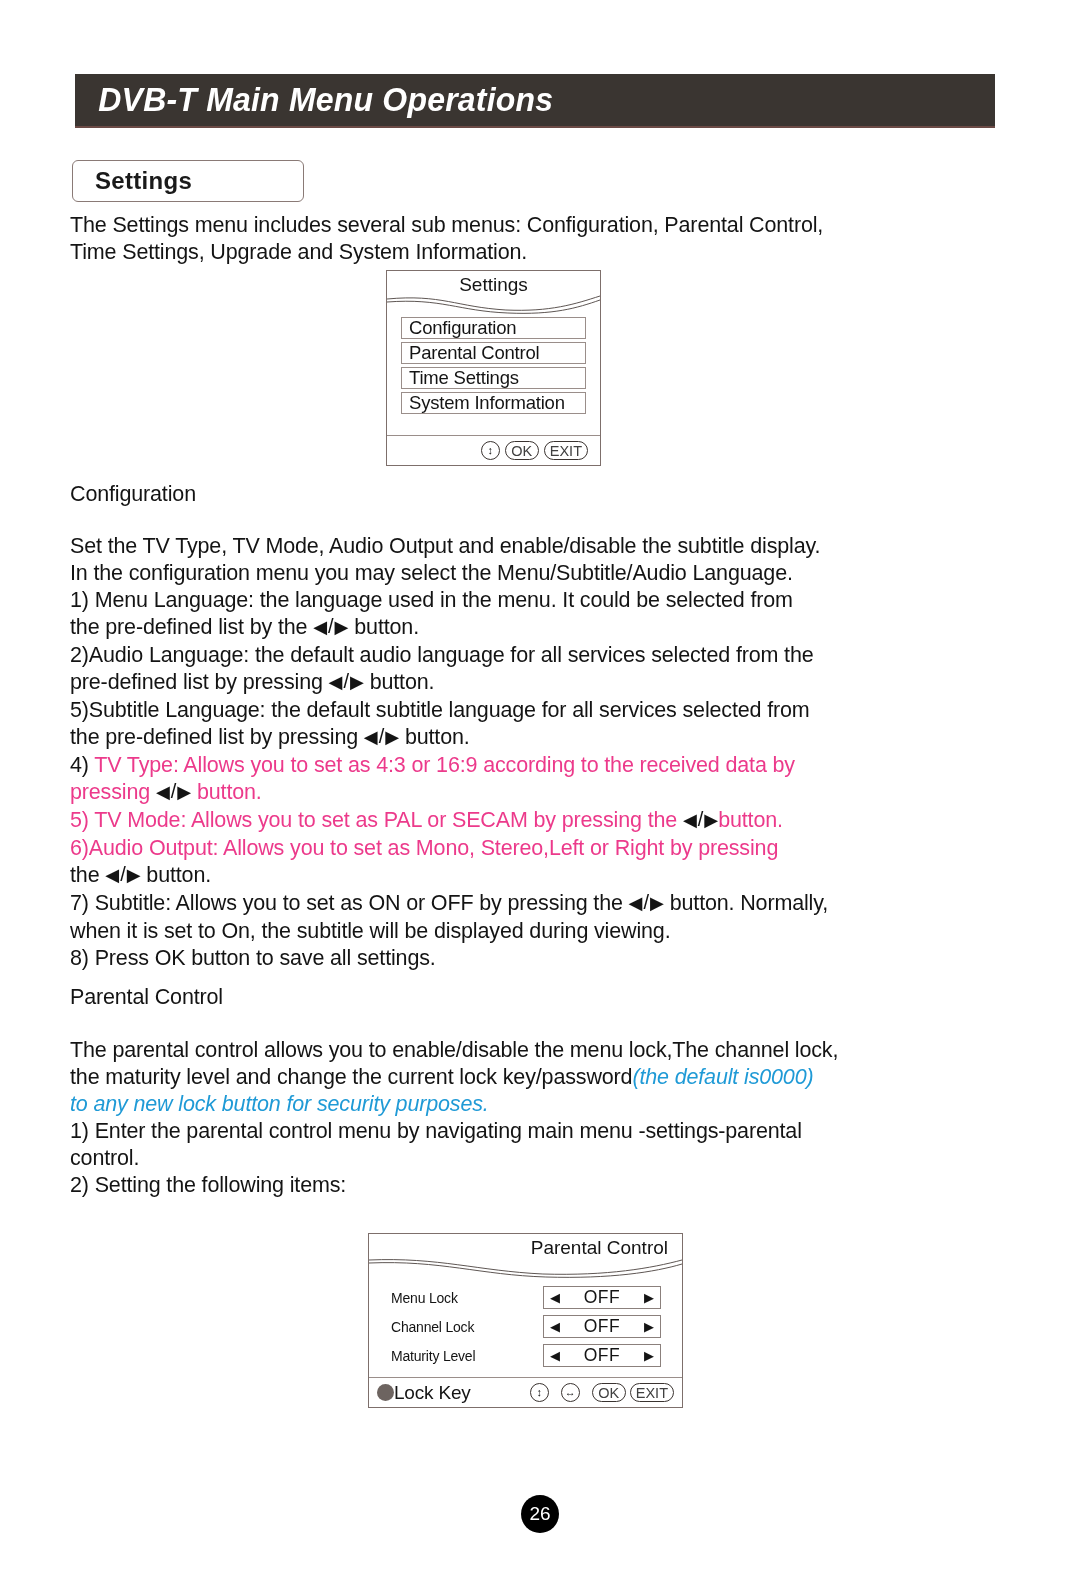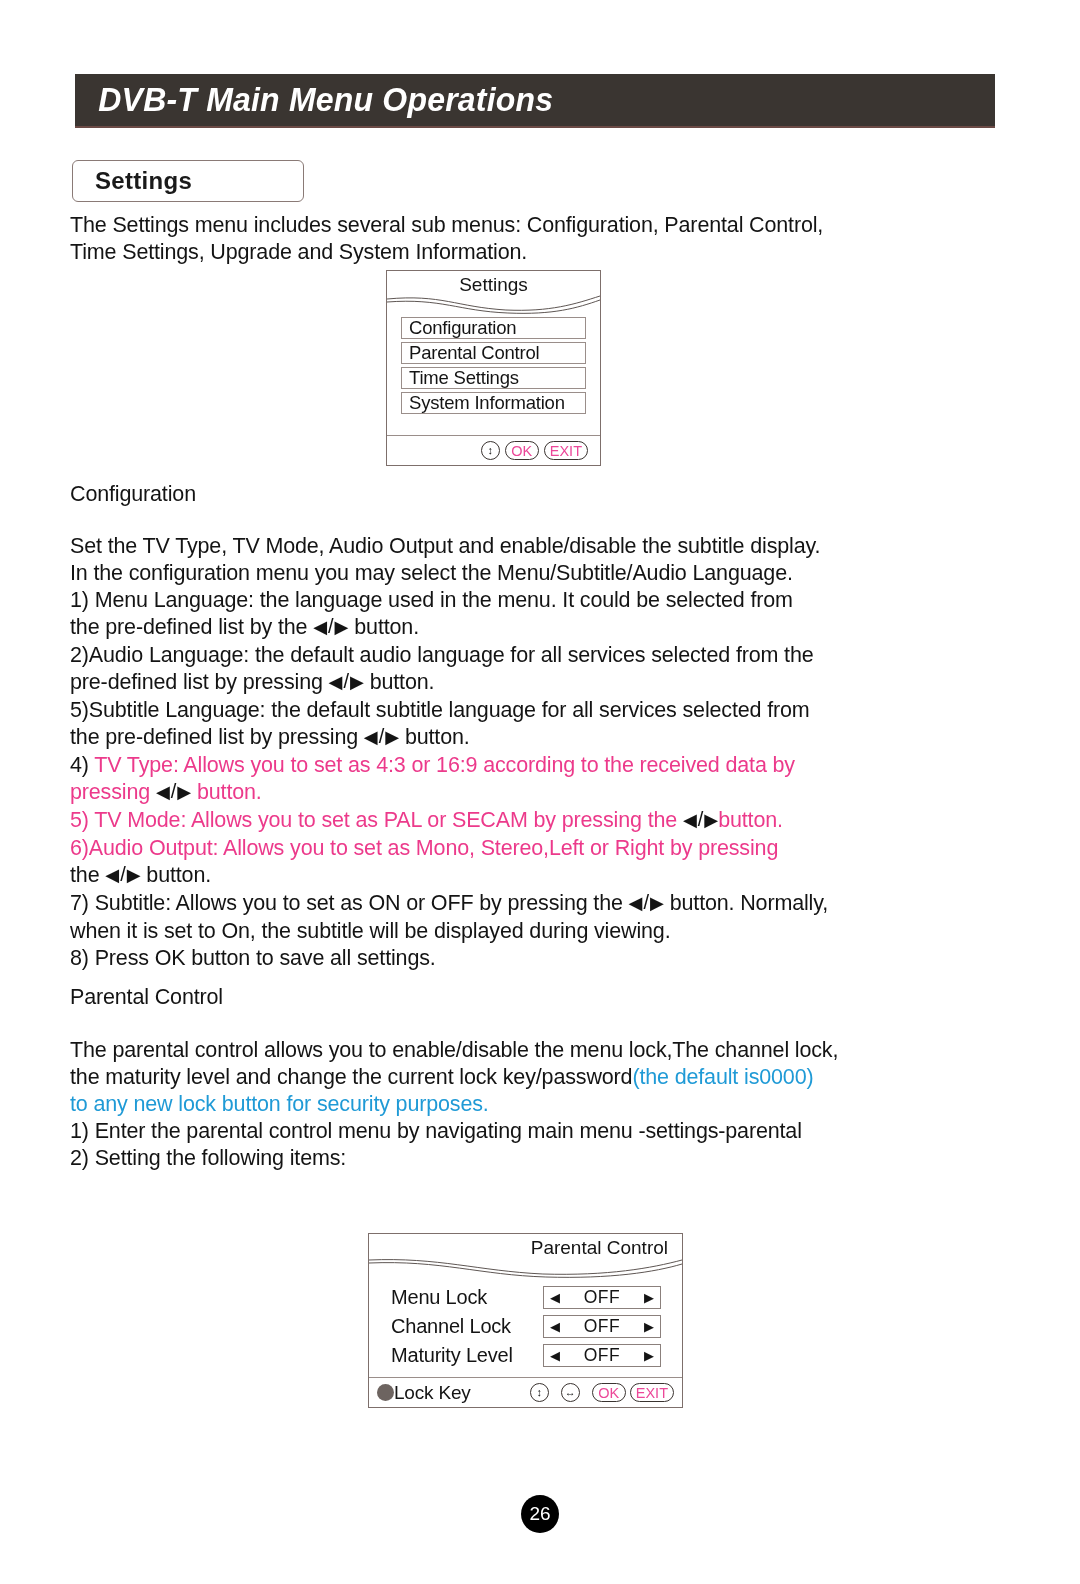--- a/index.html
+++ b/index.html
@@ -76,21 +76,21 @@
     color: #141414;
     letter-spacing: -0.15px;
   }
   .blk-intro   { top: 212px; }
   .blk-config-h{ top: 481px; }
   .blk-config  { top: 533px; }
   .blk-par-h   { top: 984px; }
   .blk-par     { top: 1037px; }
 
   .t-magenta { color: #ec3a8b; }
-  .t-cyan    { color: #1f9ad6; }
+  .t-cyan    { color: #1f9ad6; font-style: italic; }
   .t-black   { color: #141414; }
 
   
   .arrows {
     display: inline-block;
     color: #141414;
     font-size: 18px;
     letter-spacing: 0px;
     transform: translateY(-1px);
     white-space: nowrap;
@@ -173,21 +173,21 @@
     border: 1.3px solid #3a3330;
     border-radius: 11px;
     height: 19px;
     min-width: 34px;
     display: inline-flex;
     align-items: center;
     justify-content: center;
     font-size: 14.5px;
     padding: 0 5px;
     box-sizing: border-box;
-    color: #ec4899;
+    color: #404040;
     background: #fff;
     letter-spacing: 0px;
   }
   .circ-btn {
     width: 19px;
     height: 19px;
     border: 1.3px solid #3a3330;
     border-radius: 50%;
     display: inline-flex;
     align-items: center;
@@ -214,21 +214,21 @@
     top: 52px;
     right: 18px;
   }
   .par-row {
     display: flex;
     align-items: center;
     margin-bottom: 6px;
     height: 23px;
   }
   .par-label {
-    font-size: 20px;
+    font-size: 14px;
     width: 152px;
     color: #141414;
     letter-spacing: -0.2px;
   }
   .par-value {
     border: 1.2px solid #8b807c;
     height: 23px;
     width: 118px;
     box-sizing: border-box;
     display: flex;
@@ -371,20 +371,21 @@
 
   <div class="body-text blk-par-h">Parental Control</div>
 
   <div class="body-text blk-par">
     <div>The parental control allows you to enable/disable the menu lock,The channel lock,</div>
     <div>
       <span>the maturity level and change the current lock key/password</span><span class="t-cyan">(the default is0000)</span>
     </div>
     <div class="t-cyan">to any new lock button for security purposes.</div>
     <div>1) Enter the parental control menu by navigating main menu -settings-parental</div>
+    <div>control.</div>
     <div>2) Setting the following items:</div>
   </div>
 
   <div class="osd osd-parental">
     <div class="osd-title">Parental Control</div>
     <svg class="wave" viewBox="0 0 315 26" preserveAspectRatio="none">
       <path d="M0,6 C70,3 110,17 175,20 C240,22 285,14 315,6" fill="none" stroke="#5d5552" stroke-width="1"></path>
       <path d="M0,9 C72,6 112,21 178,23 C243,25 288,18 315,10" fill="none" stroke="#5d5552" stroke-width="1"></path>
     </svg>
 

